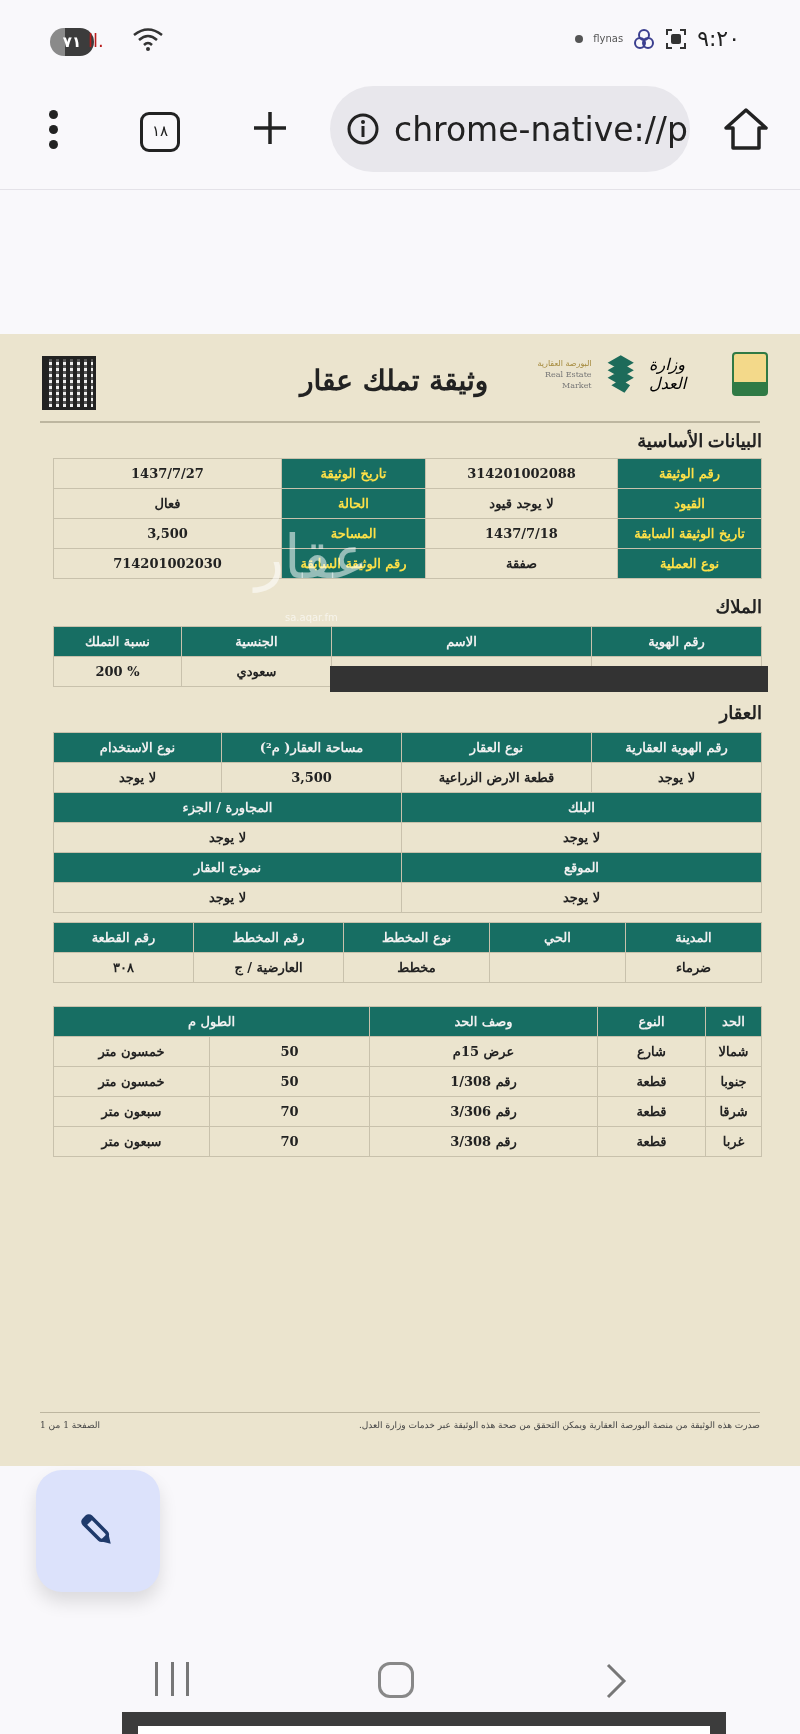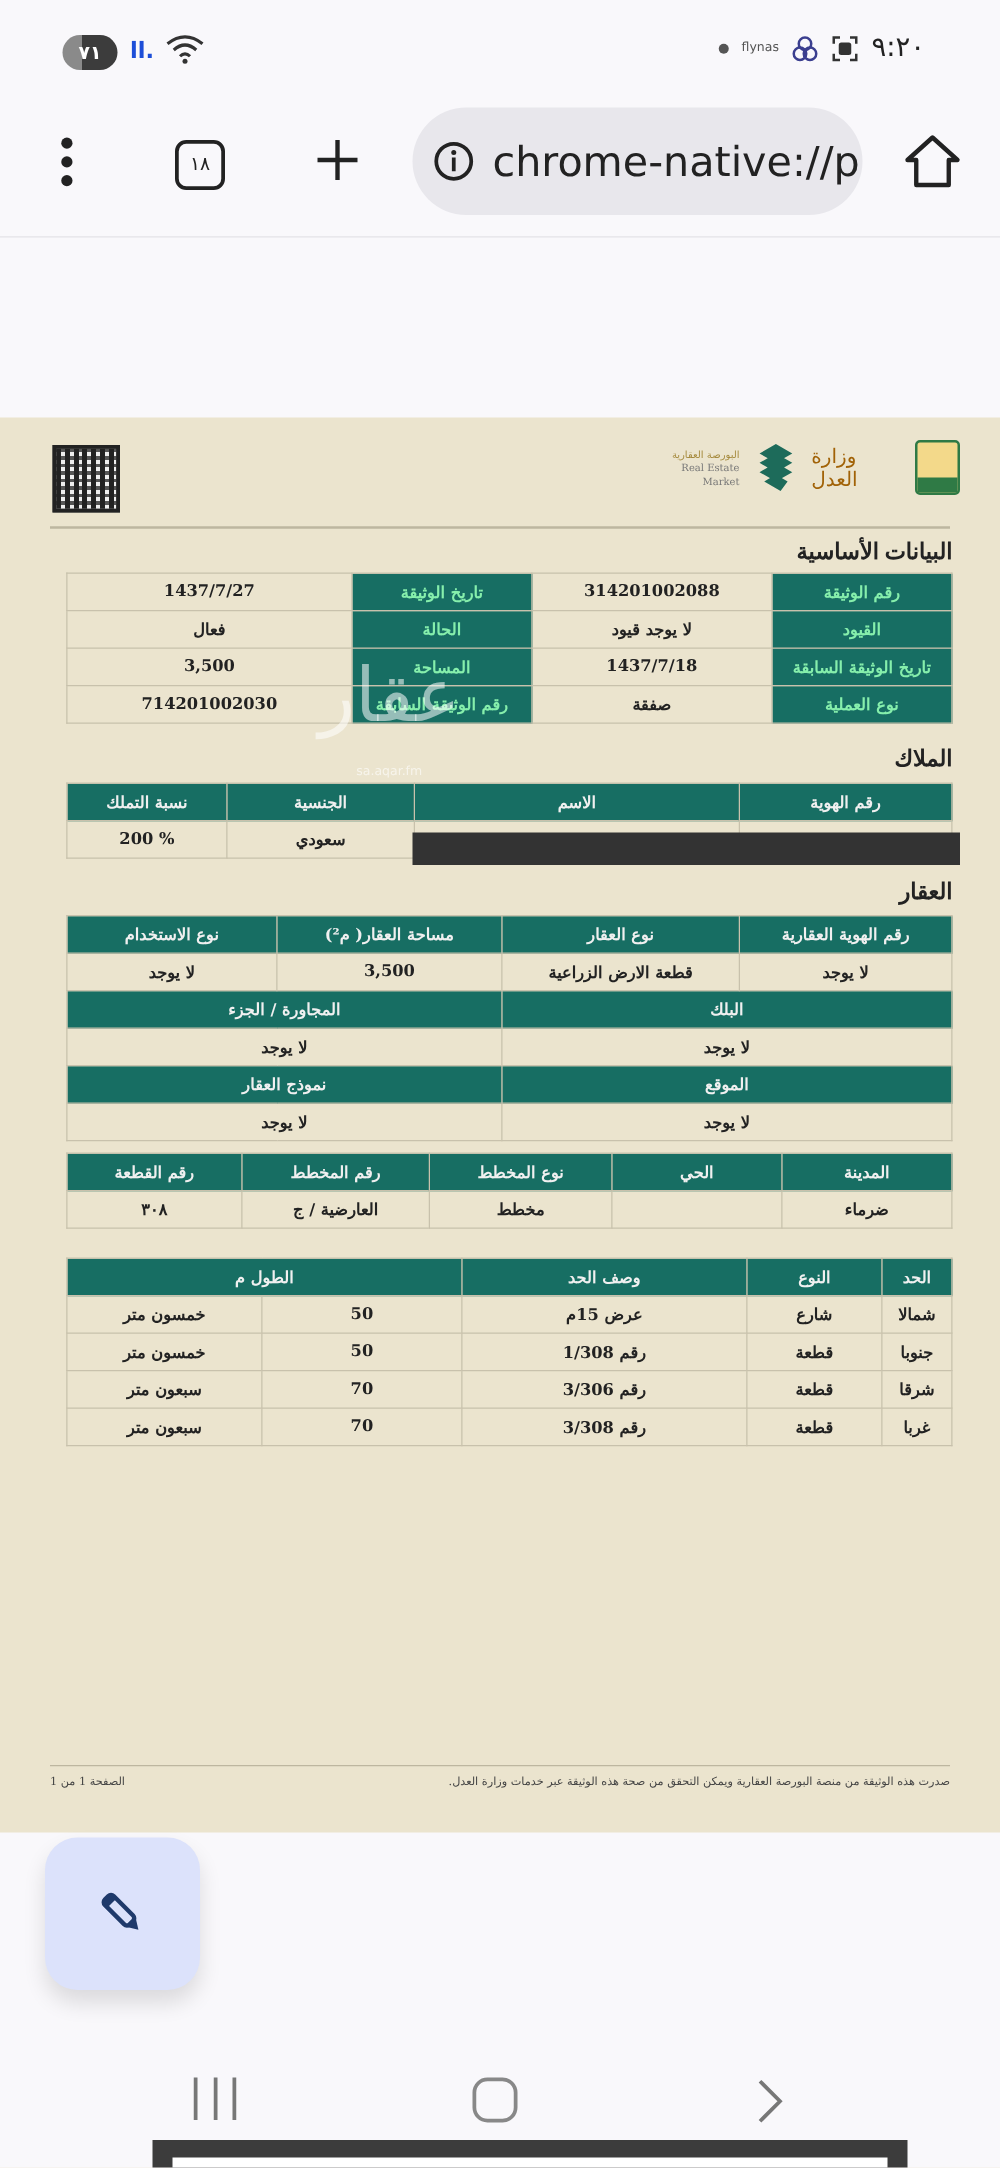--- a/index.html
+++ b/index.html
@@ -1,19 +1,19 @@
 <!DOCTYPE html>
 <html><head>
 <meta charset="utf-8">
 <style>
   * { box-sizing: border-box; margin: 0; padding: 0; }
   html, body { width: 800px; height: 1734px; overflow: hidden; background: #f9f8fb; font-family: "DejaVu Sans", sans-serif; }
   .status-bar { position: absolute; top: 0; left: 0; width: 780px; height: 84px; background: #f9f8fb; }
   .batt { position: absolute; left: 50px; top: 28px; width: 44px; height: 28px; border-radius: 14px; background: linear-gradient(to right, #8a8a8a 0 35%, #3c3c3c 35% 100%); color: #fff; font-size: 15px; font-weight: bold; text-align: center; line-height: 28px; }
-  .sig { position: absolute; left: 104px; top: 30px; font-size: 18px; color: #1d4ed8; font-weight: bold; }
+  .sig { position: absolute; left: 88px; top: 30px; font-size: 18px; color: #b91c1c; }
   .wifi { position: absolute; left: 132px; top: 26px; width: 32px; height: 28px; }
   .sb-right { position: absolute; right: 40px; top: 26px; display: flex; align-items: center; gap: 10px; direction: ltr; }
   .dot { width: 8px; height: 8px; border-radius: 50%; background: #555; }
   .flynas { font-size: 10px; color: #555; }
   .sb-icon { width: 22px; height: 22px; }
   .clock { font-size: 22px; color: #222; letter-spacing: 1px; }
 
   .toolbar { position: absolute; top: 84px; left: 0; width: 800px; height: 106px; background: #f9f8fb; border-bottom: 1px solid #e4e2e8; }
   .menu-btn { position: absolute; left: 38px; top: 28px; width: 30px; height: 50px; display: flex; flex-direction: column; justify-content: center; align-items: center; gap: 6px; }
   .menu-btn span { width: 9px; height: 9px; border-radius: 50%; background: #222; }
@@ -29,29 +29,29 @@
   .qr { position: absolute; left: 42px; top: 22px; width: 54px; height: 54px; background:
       repeating-linear-gradient(90deg, #222 0 4px, transparent 4px 7px),
       repeating-linear-gradient(0deg, #eee 0 3px, transparent 3px 6px); background-color:#555; border: 3px solid #222; }
   .meta { position: absolute; left: 140px; top: 22px; width: 130px; font-size: 12px; line-height: 15px; text-align: right; color: #333; }
   .meta .lbl { color: #555; }
   .doc-title { position: absolute; left: 300px; top: 30px; font-size: 28px; font-weight: bold; color: #222; }
   .logos { position: absolute; left: 518px; top: 16px; width: 250px; height: 48px; display: flex; align-items: center; gap: 10px; direction: ltr; }
   .rem-text { font-size: 8px; color: #a68b3f; text-align: right; line-height: 11px; }
   .rem-text .en { color: #777; }
   .rem-logo { width: 40px; height: 44px; }
-  .moj-text { font-size: 16px; color: #a16207; }
+  .moj-text { font-size: 16px; color: #000000; font-style: italic; }
   .emblem { width: 38px; height: 44px; border: 2px solid #2f7a45; border-radius: 4px; background: #f3d98a; position: relative; }
   .emblem::after { content: ""; position: absolute; left: 0; right: 0; bottom: 0; height: 12px; background: #2f7a45; }
   .hr { position: absolute; left: 40px; right: 40px; top: 87px; height: 2px; background: #bdb6a0; }
 
   .section-title { position: absolute; right: 38px; font-size: 18px; font-weight: bold; color: #222; }
   table { position: absolute; left: 53px; width: 708px; border-collapse: collapse; table-layout: fixed; }
   td { border: 1px solid #c8c1ac; font-size: 13px; text-align: center; height: 30px; color: #222; font-weight: bold; }
-  td.h { background: #176e63; color: #86efac; font-weight: bold; border-color: #c8c1ac; }
+  td.h { background: #176e63; color: #fde047; font-weight: bold; border-color: #c8c1ac; }
   .hrow td { background: #176e63; color: #f0f0f0; }
   .redact { position: absolute; left: 330px; top: 332px; width: 438px; height: 26px; background: #333; }
   .watermark { position: absolute; left: 255px; top: 188px; font-size: 60px; color: rgba(255,255,255,0.55); font-family: "DejaVu Sans", sans-serif; }
   .watermark-url { position: absolute; left: 285px; top: 250px; font-size: 10px; color: rgba(255,255,255,0.6); font-family: "DejaVu Sans", sans-serif; direction: ltr; margin-top: 28px; }
 
   .footer-line { position: absolute; left: 40px; right: 40px; top: 1078px; height: 1px; background: #bdb6a0; }
   .footer-text { position: absolute; right: 40px; top: 1086px; font-size: 9px; color: #444; }
   .page-num { position: absolute; left: 40px; top: 1086px; font-size: 9px; color: #444; }
 
   .fab { position: absolute; left: 36px; top: 1470px; width: 124px; height: 122px; border-radius: 26px; background: #dce2fb; box-shadow: 0 10px 18px rgba(0,0,0,0.12); display: flex; align-items: center; justify-content: center; }
@@ -109,20 +109,21 @@
     </svg>
   <span class="url-text">chrome-native://p</span>
 </div>
 <svg class="home-btn" viewBox="0 0 48 46">
     <path d="M24 4 L44 22 H37 V42 H11 V22 H4 Z" stroke="#222" stroke-width="3.5" fill="none" stroke-linejoin="round"></path>
   </svg>
 
 <div class="doc">
   <div class="doc-header">
     <div class="qr"></div>
+    <div class="doc-title">وثيقة تملك عقار</div>
     <div class="logos">
       <div class="rem-text">
         <div>البورصة العقارية</div>
         <div class="en">Real Estate Market</div>
       </div>
       <svg class="rem-logo" viewBox="0 0 40 44">
           <path d="M6 10 L20 2 L34 10 L20 18 Z M6 18 L20 10 L34 18 L20 26 Z M6 26 L20 18 L34 26 L20 34 Z M10 34 L20 28 L30 34 L24 42 Z" fill="#1d6b5a"></path>
         </svg>
       <div class="moj-text">وزارة العدل</div>
       <div class="emblem"></div>

